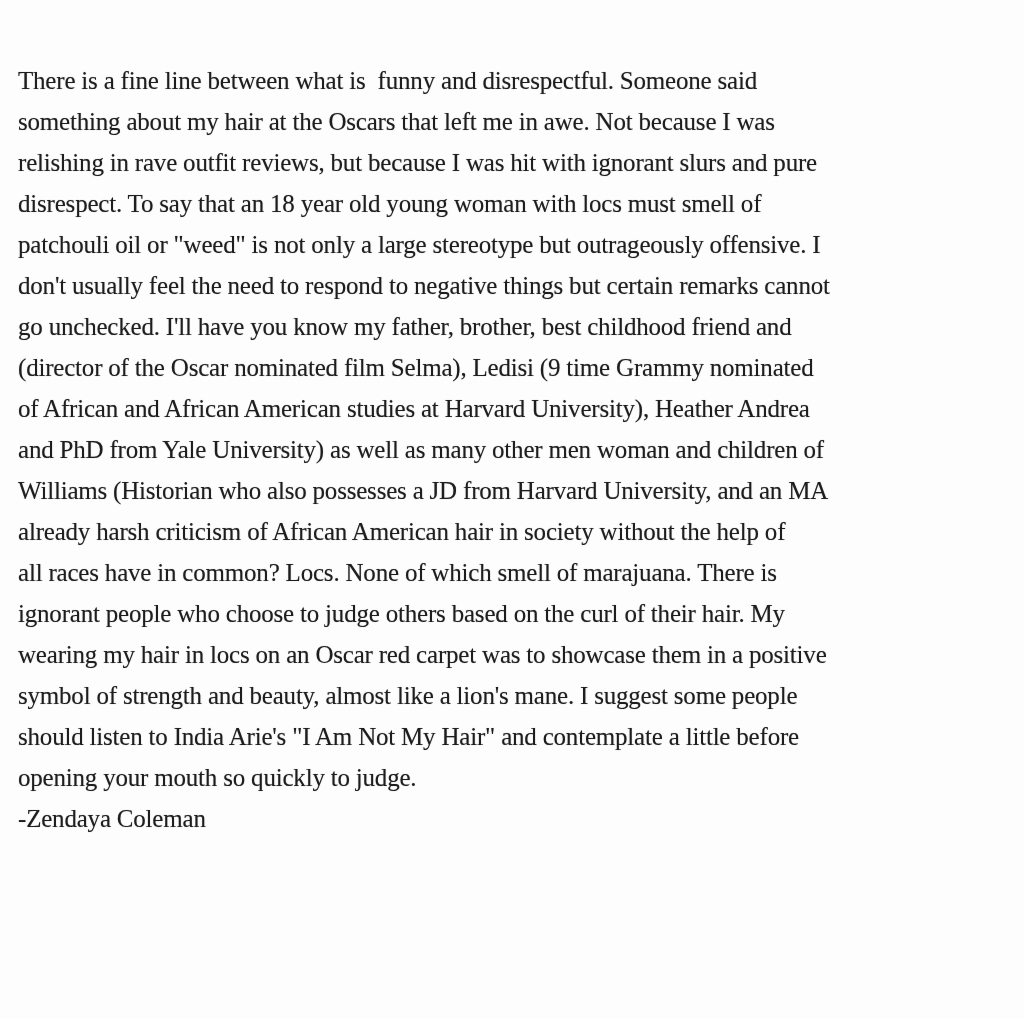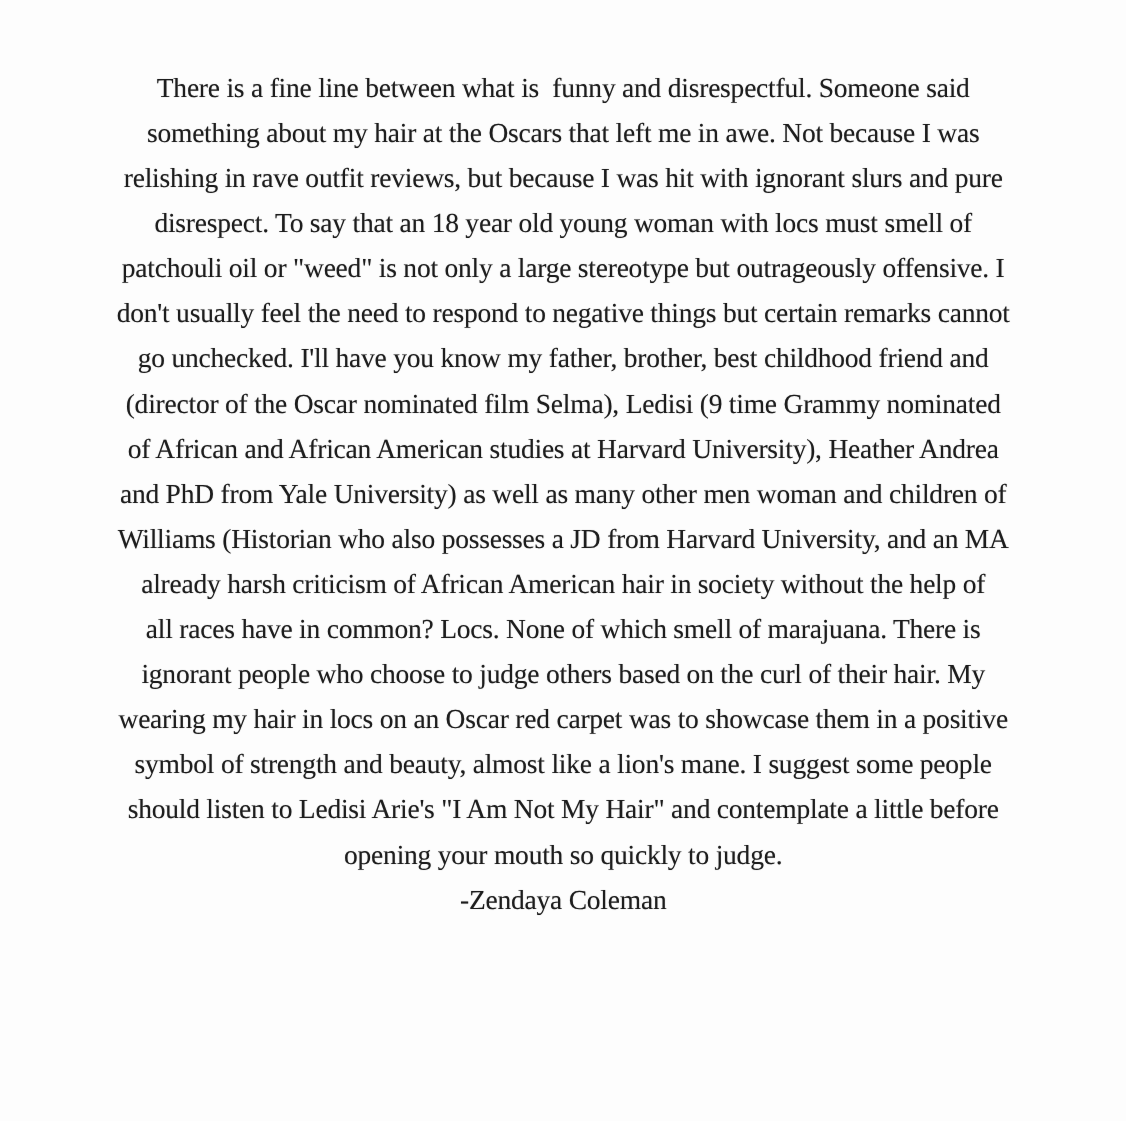--- a/index.html
+++ b/index.html
@@ -12,21 +12,21 @@
     background: var(--bg, #fdfdfd);
     overflow: hidden;
   }
   .doc {
     box-sizing: border-box;
     width: 1024px;
     padding: 60px 18px 0 18px;
     font-family: "Liberation Serif", "DejaVu Serif", serif;
     font-size: 25px;
     color: var(--fg, #1e1e1e);
-    text-align: center;
+    text-align: left;
   }
   .line {
     margin: 0;
     height: 41px;
     line-height: 41px;
     white-space: pre;            
     letter-spacing: -0.2px;
     text-shadow: 0 0 1px rgba(45,45,45,0.45);  
   }
 </style>
@@ -43,16 +43,16 @@
   <p class="line">go unchecked. I'll have you know my father, brother, best childhood friend and</p>
   <p class="line">(director of the Oscar nominated film Selma), Ledisi (9 time Grammy nominated</p>
   <p class="line">of African and African American studies at Harvard University), Heather Andrea</p>
   <p class="line">and PhD from Yale University) as well as many other men woman and children of</p>
   <p class="line">Williams (Historian who also possesses a JD from Harvard University, and an MA</p>
   <p class="line">already harsh criticism of African American hair in society without the help of</p>
   <p class="line">all races have in common? Locs. None of which smell of marajuana. There is</p>
   <p class="line">ignorant people who choose to judge others based on the curl of their hair. My</p>
   <p class="line">wearing my hair in locs on an Oscar red carpet was to showcase them in a positive</p>
   <p class="line">symbol of strength and beauty, almost like a lion's mane. I suggest some people</p>
-  <p class="line">should listen to Ledisi Arie's "I Am Not My Hair" and contemplate a little before</p>
+  <p class="line">should listen to India Arie's "I Am Not My Hair" and contemplate a little before</p>
   <p class="line">opening your mouth so quickly to judge.</p>
   <p class="line">-Zendaya Coleman</p>
 </div>
 
 </body></html>

